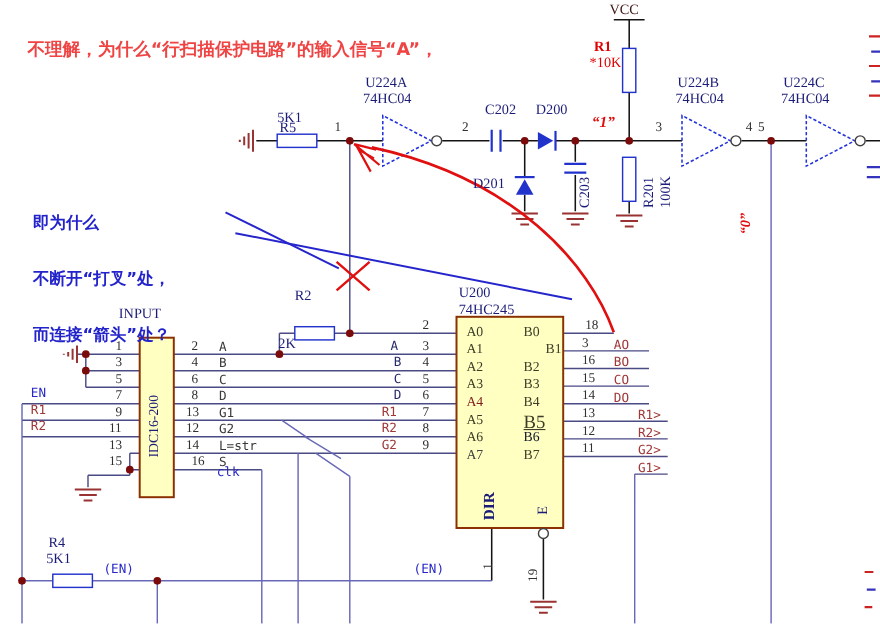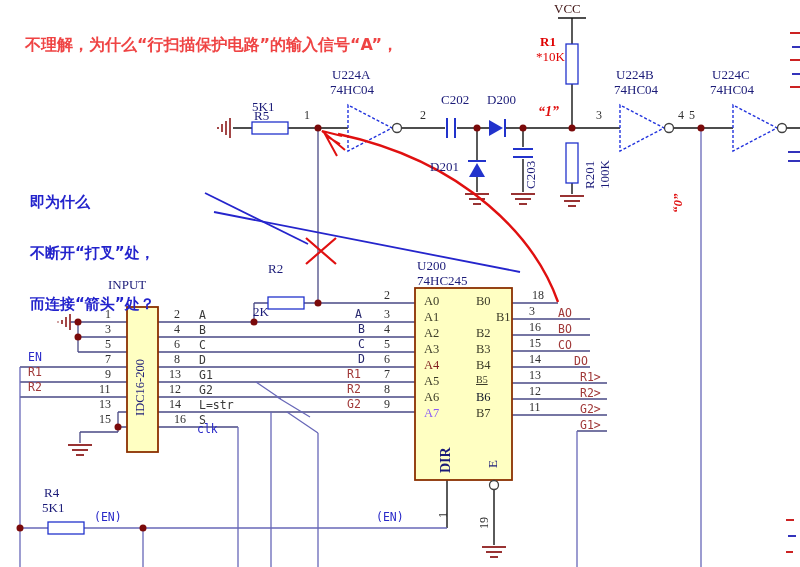--- a/index.html
+++ b/index.html
@@ -208,45 +208,45 @@
       <span class="lbl" style="left: 384px; top: 398px; color: rgb(48, 48, 48); font-size: 12px;">9</span>
       <span class="lbl" style="left: 417px; top: 259px;">U200</span>
       <span class="lbl" style="left: 417px; top: 274px; font-family: Liberation Serif, serif;">74HC245</span>
       <span class="lbl" style="left: 424px; top: 295px; color: rgb(60, 60, 40); font-size: 12.5px;">A0</span>
       <span class="lbl" style="left: 424px; top: 311px; color: rgb(60, 60, 40); font-size: 12.5px;">A1</span>
       <span class="lbl" style="left: 424px; top: 327px; color: rgb(60, 60, 40); font-size: 12.5px;">A2</span>
       <span class="lbl" style="left: 424px; top: 343px; color: rgb(60, 60, 40); font-size: 12.5px;">A3</span>
       <span class="lbl" style="left: 424px; top: 359px; color: #7f1d1d; font-size: 12.5px;">A4</span>
       <span class="lbl" style="left: 424px; top: 375px; color: rgb(60, 60, 40); font-size: 12.5px;">A5</span>
       <span class="lbl" style="left: 424px; top: 391px; color: rgb(60, 60, 40); font-size: 12.5px;">A6</span>
-      <span class="lbl" style="left: 424px; top: 407px; color: #8b5cf6; font-size: 12.5px;">A7</span>
+      <span class="lbl" style="left: 424px; top: 407px; color: #404040; font-size: 12.5px;">A7</span>
       <span class="lbl" style="left: 476px; top: 295px; color: rgb(60, 60, 40); font-size: 12.5px;">B0</span>
       <span class="lbl" style="left: 496px; top: 311px; color: rgb(60, 60, 40); font-size: 12.5px;">B1</span>
       <span class="lbl" style="left: 476px; top: 327px; color: rgb(60, 60, 40); font-size: 12.5px;">B2</span>
       <span class="lbl" style="left: 476px; top: 343px; color: rgb(60, 60, 40); font-size: 12.5px;">B3</span>
       <span class="lbl" style="left: 476px; top: 359px; color: rgb(60, 60, 40); font-size: 12.5px;">B4</span>
-      <span class="lbl" style="left: 476px; top: 375px; color: rgb(60, 60, 40); font-size: 10px; text-decoration: underline;">B5</span>
+      <span class="lbl" style="left: 476px; top: 375px; color: rgb(60, 60, 40); font-size: 17px; text-decoration: underline;">B5</span>
       <span class="lbl" style="left: 476px; top: 391px; color: #0f172a; font-size: 12.5px;">B6</span>
       <span class="lbl" style="left: 476px; top: 407px; color: rgb(60, 60, 40); font-size: 12.5px;">B7</span>
       <span class="lbl" style="left: 439px; top: 473px; font-size: 14px; transform: rotate(-90deg); font-weight: bold;">DIR</span>
       <span class="lbl" style="left: 486px; top: 468px; transform: rotate(-90deg);">E</span>
       <span class="lbl" style="left: 437px; top: 518px; color: rgb(48, 48, 48); font-size: 12px; transform: rotate(-90deg);">1</span>
       <span class="lbl" style="left: 478px; top: 529px; color: rgb(48, 48, 48); font-size: 12px; transform: rotate(-90deg);">19</span>
       <span class="lbl" style="left: 532px; top: 289px; color: rgb(48, 48, 48); font-size: 12px;">18</span>
       <span class="lbl" style="left: 529px; top: 305px; color: rgb(48, 48, 48); font-size: 12px;">3</span>
       <span class="lbl" style="left: 529px; top: 321px; color: rgb(48, 48, 48); font-size: 12px;">16</span>
       <span class="lbl" style="left: 529px; top: 337px; color: rgb(48, 48, 48); font-size: 12px;">15</span>
       <span class="lbl" style="left: 529px; top: 353px; color: rgb(48, 48, 48); font-size: 12px;">14</span>
       <span class="lbl" style="left: 529px; top: 369px; color: rgb(48, 48, 48); font-size: 12px;">13</span>
       <span class="lbl" style="left: 529px; top: 385px; color: rgb(48, 48, 48); font-size: 12px;">12</span>
       <span class="lbl" style="left: 529px; top: 401px; color: rgb(48, 48, 48); font-size: 12px;">11</span>
       <span class="lbl mono" style="left: 558px; top: 308px; color: rgb(160, 56, 56);">AO</span>
       <span class="lbl mono" style="left: 558px; top: 324px; color: rgb(160, 56, 56);">BO</span>
       <span class="lbl mono" style="left: 558px; top: 340px; color: rgb(160, 56, 56);">CO</span>
-      <span class="lbl mono" style="left: 574px; top: 356px; color: rgb(160, 56, 56);">DO</span>
+      <span class="lbl mono" style="left: 558px; top: 356px; color: rgb(160, 56, 56);">DO</span>
       <span class="lbl mono" style="left: 580px; top: 372px; color: rgb(160, 56, 56);">R1&gt;</span>
       <span class="lbl mono" style="left: 580px; top: 388px; color: rgb(160, 56, 56);">R2&gt;</span>
       <span class="lbl mono" style="left: 580px; top: 404px; color: rgb(160, 56, 56);">G2&gt;</span>
       <span class="lbl mono" style="left: 580px; top: 420px; color: rgb(160, 56, 56);">G1&gt;</span>
       <span class="lbl" style="left: 44px; top: 486px;">R4</span>
       <span class="lbl" style="left: 42px; top: 501px;">5K1</span>
       <span class="lbl mono" style="left: 94px; top: 512px; color: rgb(40, 40, 200);">(EN)</span>
       <span class="lbl mono" style="left: 376px; top: 512px; color: rgb(40, 40, 200);">(EN)</span>
     </div>
 

